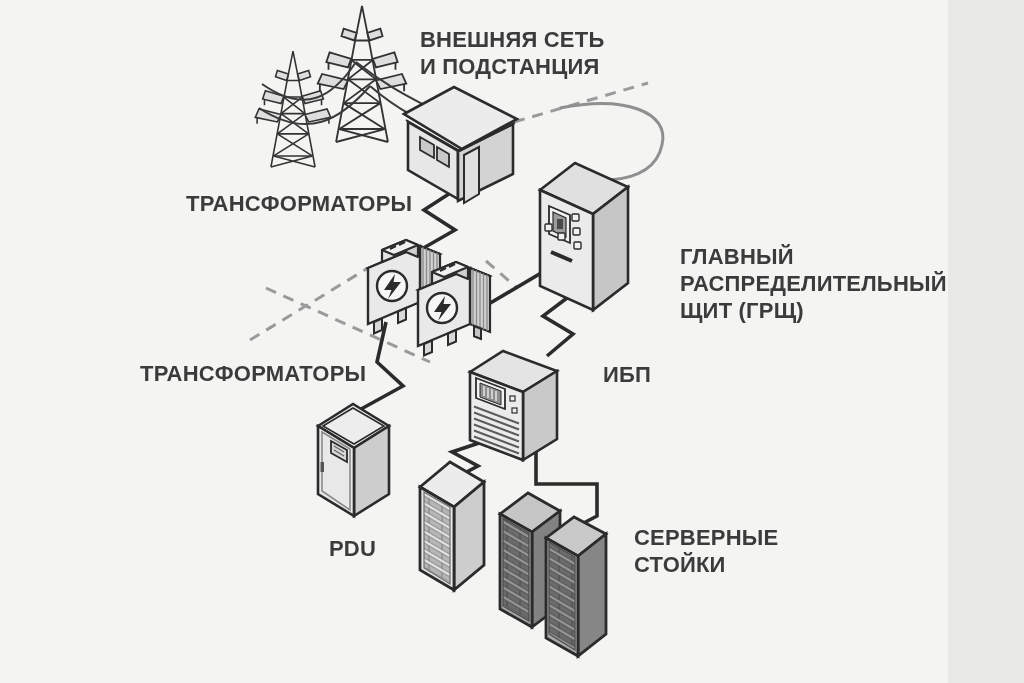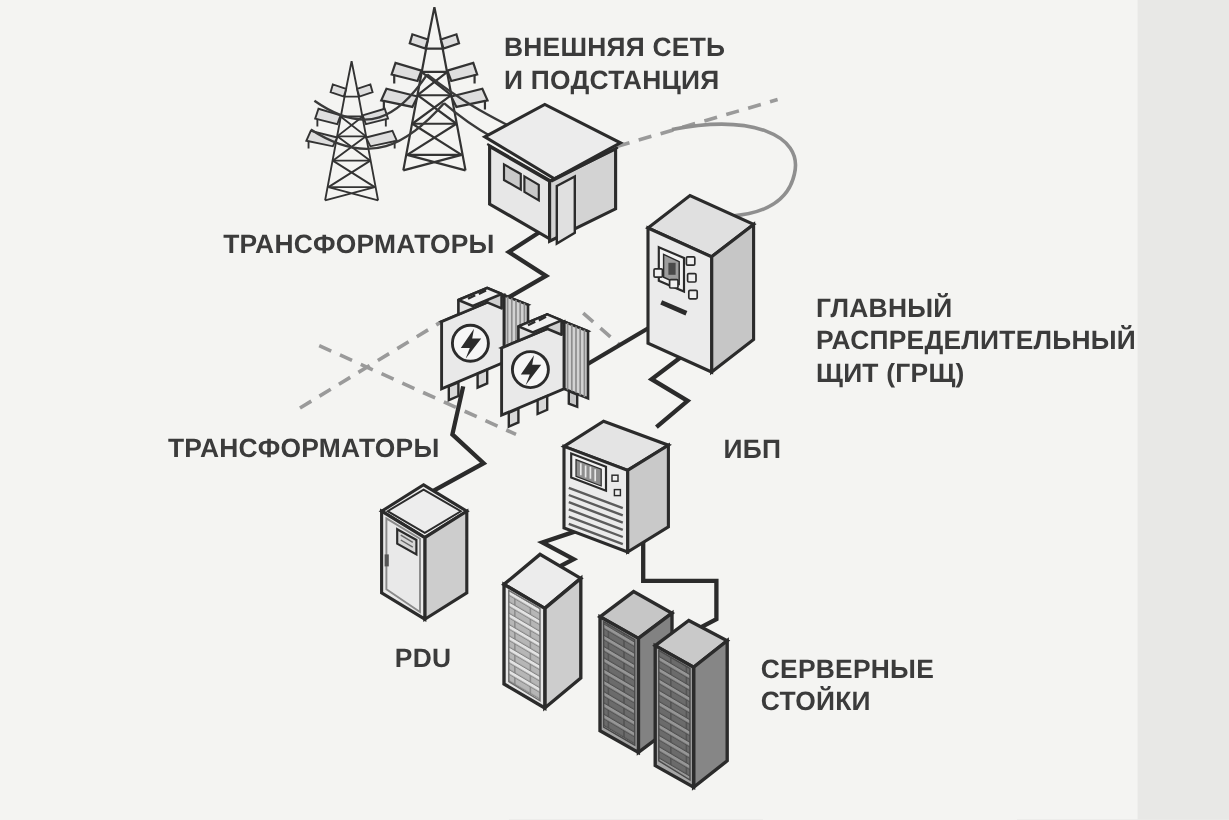--- a/index.html
+++ b/index.html
@@ -182,15 +182,15 @@
   <div class="lbl" style="left:680px;top:244px;">ГЛАВНЫЙ
 РАСПРЕДЕЛИТЕЛЬНЫЙ
 ЩИТ (ГРЩ)</div>
 
   <div class="lbl" style="left:140px;top:361px;">ТРАНСФОРМАТОРЫ</div>
 
   <div class="lbl" style="left:603px;top:362px;">ИБП</div>
 
   <div class="lbl" style="left:329px;top:536px;">PDU</div>
 
-  <div class="lbl" style="left:634px;top:545px;">СЕРВЕРНЫЕ
+  <div class="lbl" style="left:634px;top:525px;">СЕРВЕРНЫЕ
 СТОЙКИ</div>
 </div>
 
 </body></html>

